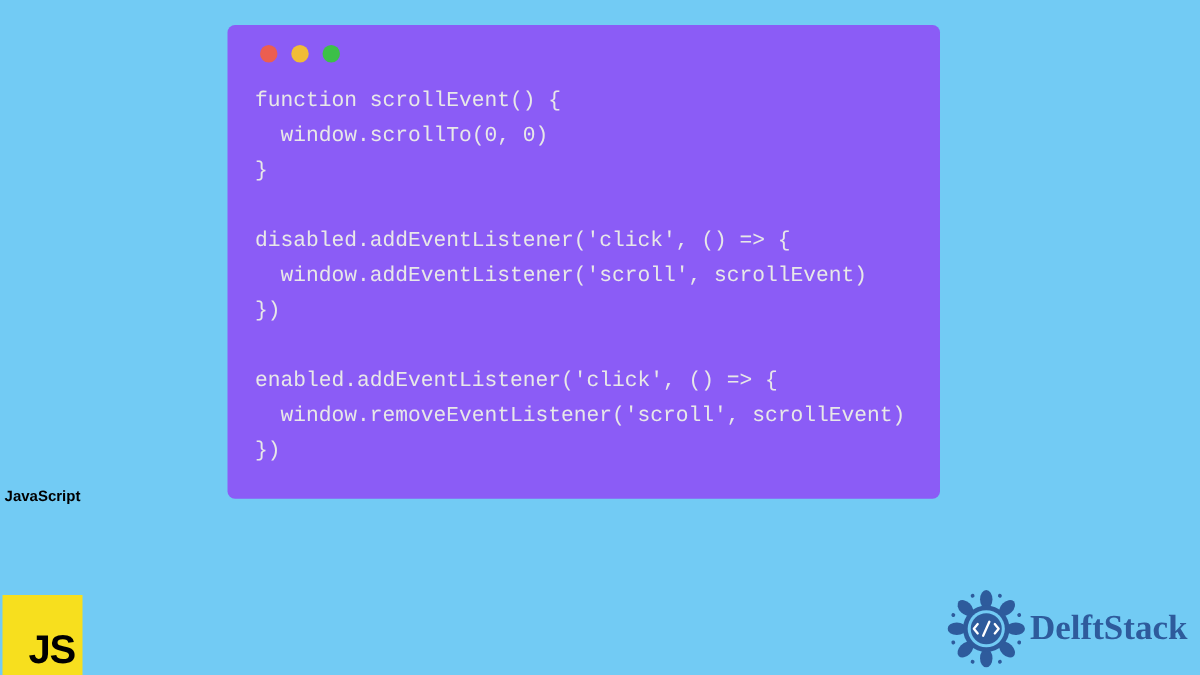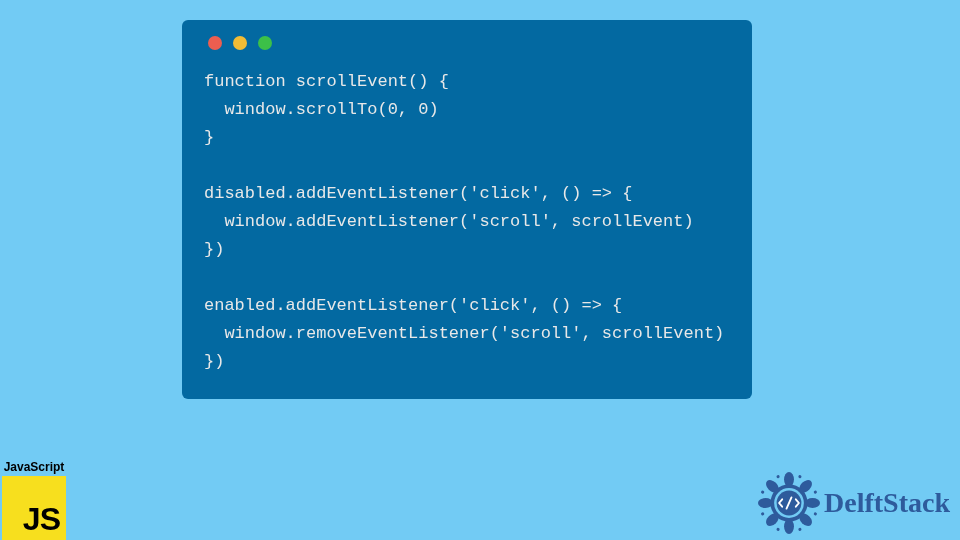--- a/index.html
+++ b/index.html
@@ -12,21 +12,21 @@
       height: 540px;
       background: #72cbf4;
       position: relative;
       font-family: -apple-system, BlinkMacSystemFont, "Segoe UI", Arial, sans-serif;
     }
     .code-window {
       position: absolute;
       left: 182px;
       top: 20px;
       width: 570px;
-      background: #0369a1;
+      background: #8b5cf6;
       border-radius: 6px;
       padding: 16px 9px 22px 22px;
     }
     .window-controls {
       display: flex;
       gap: 11px;
       margin-bottom: 18px;
       padding-left: 4px;
     }
     .window-dot {
@@ -45,32 +45,34 @@
       white-space: pre;
     }
     .js-badge {
       position: absolute;
       left: 0;
       bottom: 0;
       width: 68px;
       display: flex;
       flex-direction: column;
       align-items: center;
+      gap: 48px;
     }
     .js-label {
       color: #000;
       font-weight: bold;
       font-size: 12px;
       margin-bottom: 2px;
     }
     .js-icon {
       width: 64px;
       height: 64px;
       background: #f7df1e;
       position: relative;
+      margin-top: 22px;
     }
     .js-icon-text {
       position: absolute;
       right: 6px;
       bottom: 2px;
       font-weight: 900;
       font-size: 32px;
       color: #000;
       font-family: Arial, sans-serif;
       letter-spacing: -1px;

